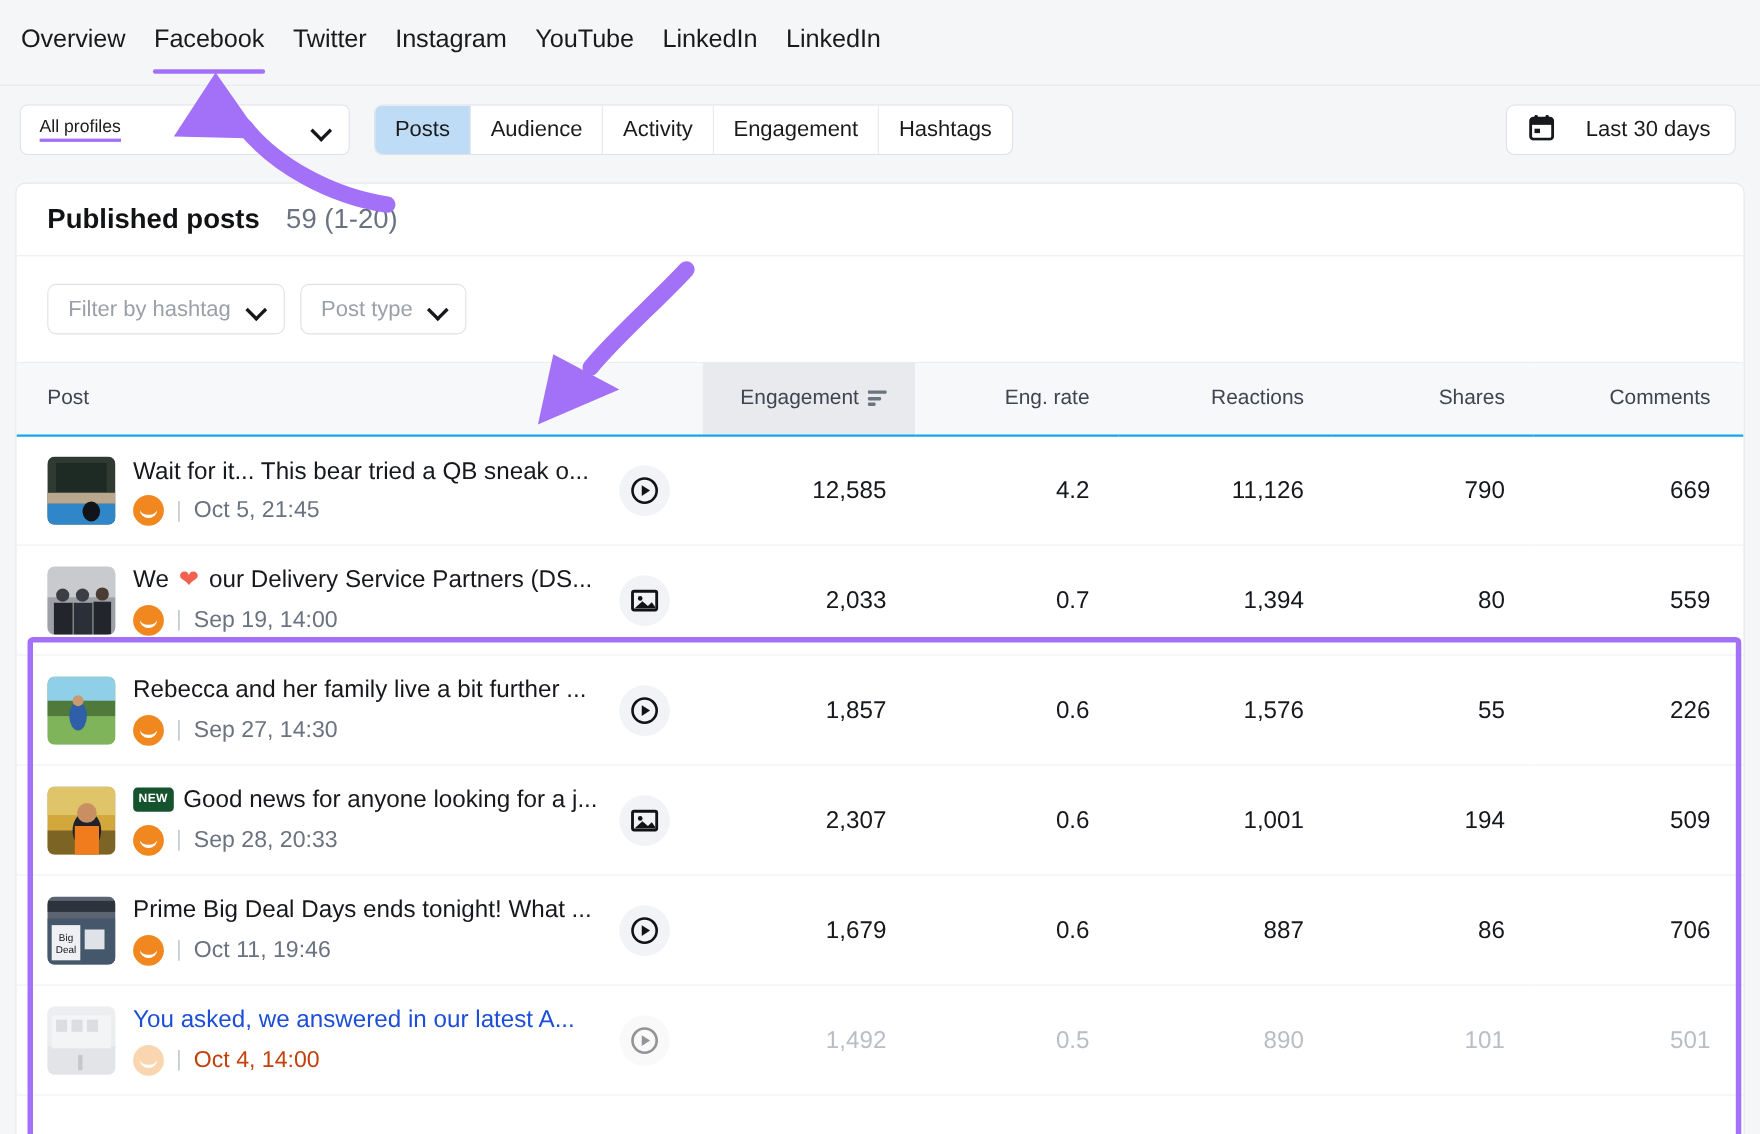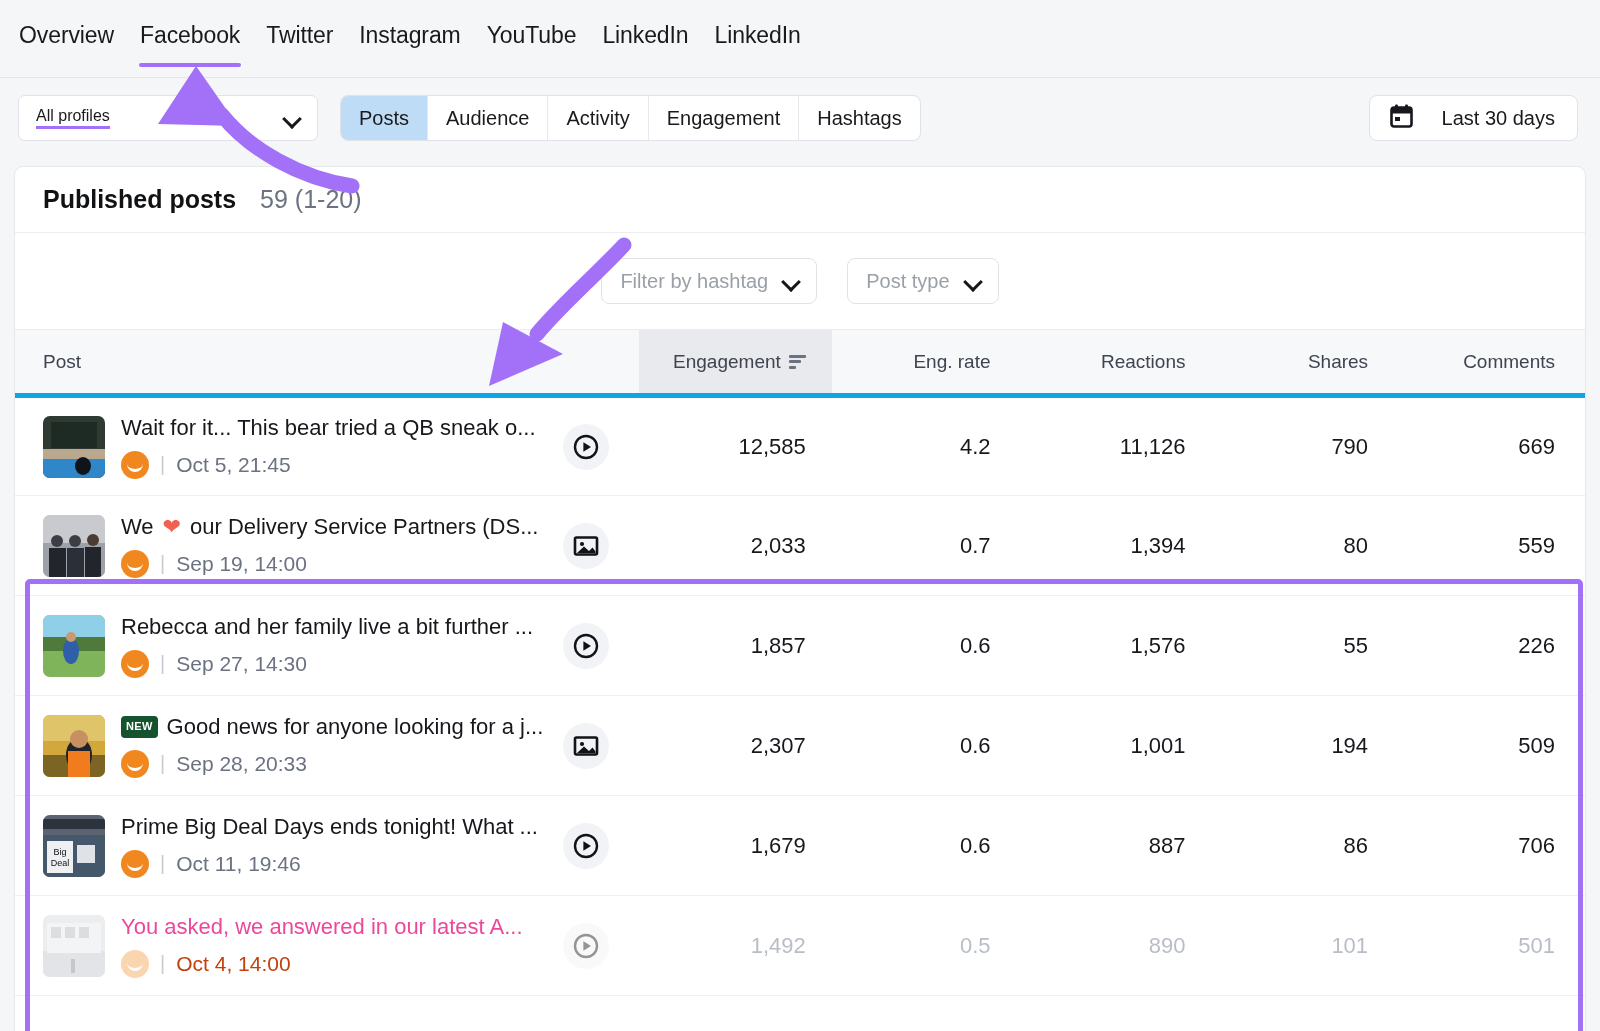--- a/index.html
+++ b/index.html
@@ -139,23 +139,22 @@
     padding: 0 28px;
     border-bottom: 1px solid #ebedf0;
   }
   .card-title { font-size: 25px; font-weight: bold; color: #111214; }
   .card-count { font-size: 25px; color: #6b7280; margin-left: 24px; }
 
   .filters {
     height: 96px;
     display: flex;
     align-items: center;
-    gap: 30px;
+    gap: 14px;
     padding: 0 28px;
-    justify-content: center;
   }
   .filter-pill {
     height: 46px;
     border: 1px solid #e0e2e7;
     border-radius: 8px;
     display: flex;
     align-items: center;
     gap: 14px;
     padding: 0 16px 0 18px;
     cursor: pointer;
@@ -168,21 +167,21 @@
 
   thead th {
     height: 66px;
     background: #f7f8fa;
     font-size: 19px;
     font-weight: normal;
     color: #3f4450;
     text-align: right;
     padding: 0 26px 0 0;
     border-top: 1px solid #ebedf0;
-    border-bottom: 5px solid #0ea5e9;
+    border-bottom: 2px solid #0ea5e9;
     vertical-align: middle;
   }
   thead th.col-post { text-align: left; padding-left: 28px; width: 608px; }
   thead th.col-eng {
     background: #e9eaee;
     width: 188px;
   }
   thead th.col-rate { width: 180px; padding-left: 36px; }
   thead th.col-reactions { width: 190px; }
   thead th.col-shares { width: 178px; }
@@ -283,21 +282,21 @@
     align-items: center;
     justify-content: center;
     flex: none;
     margin-right: 30px;
   }
   .type-icon svg { display: block; }
 
   
   tbody tr.dim .thumb { opacity: 0.35; }
   tbody tr.dim .amz-smile { opacity: 0.35; }
-  tbody tr.dim .post-title { color: #ec4899; }
+  tbody tr.dim .post-title { color: #1d4ed8; }
   tbody tr.dim .post-date { color: #c2410c; }
   tbody tr.dim .type-icon { opacity: 0.45; }
 
   
   .highlight-box {
     position: absolute;
     left: 10px;
     top: 412px;
     width: 1558px;
     height: 502px;

